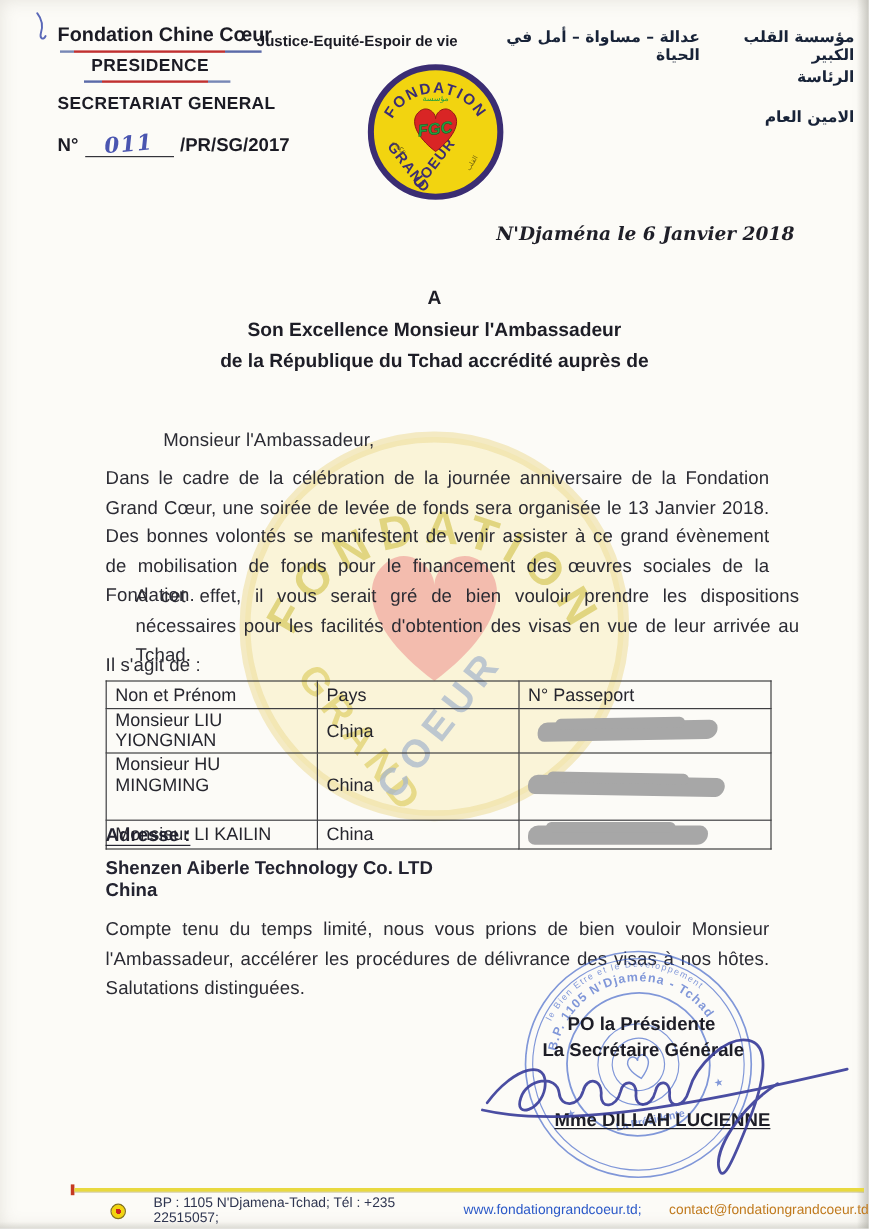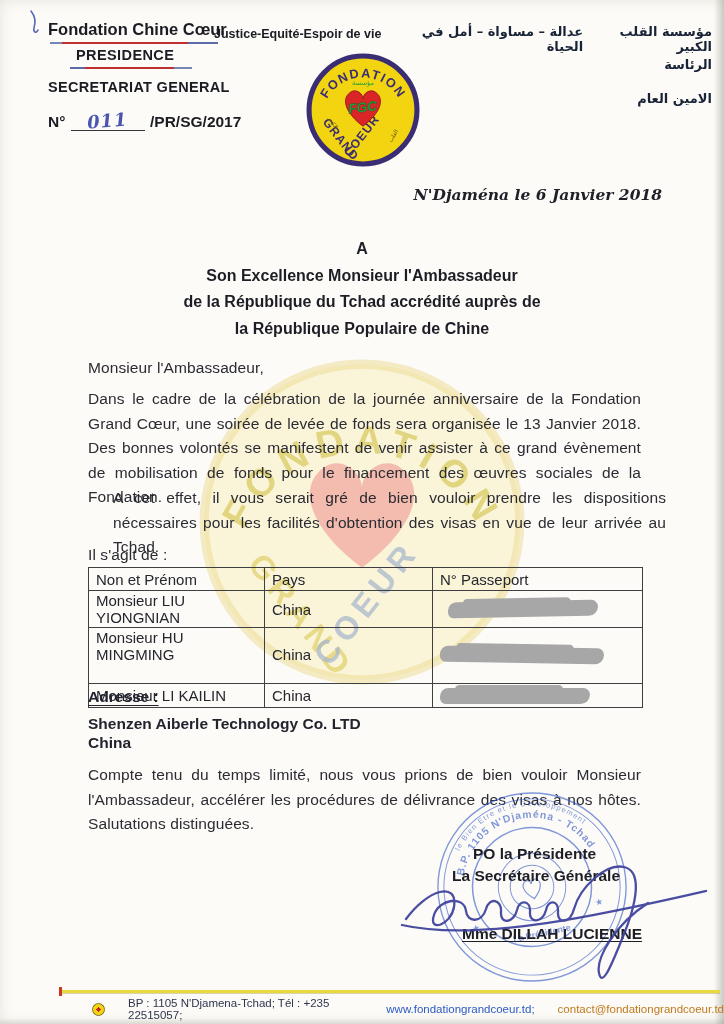--- a/index.html
+++ b/index.html
@@ -40,21 +40,21 @@
 
   
   .date-line{position:absolute;top:185px;right:62px;font-family:"DejaVu Serif",serif;font-style:italic;
     font-weight:600;font-size:15.5px;color:#1f1f28;}
   .addressee{position:absolute;top:236px;left:0;width:100%;text-align:center;font-weight:bold;
     font-size:16px;line-height:26.5px;color:#1d1d26;}
 
   
   .btxt{position:absolute;left:88px;width:553px;font-size:15.5px;line-height:24.5px;
     text-align:justify;color:#2b2b33;letter-spacing:.1px;}
-  .greeting{top:356px;text-align:left;}
+  .greeting{top:356px;text-align:left;margin-left:48px;}
   .p1{top:387px;}
   .p2{top:486px;margin-left:25px;}
   .table-intro{top:543px;text-align:left;}
   .p3{top:763px;}
 
   
   .letter-table{position:absolute;left:88px;top:567px;width:554px;border-collapse:collapse;
     font-size:15px;color:#26262e;table-layout:fixed;}
   .letter-table th,.letter-table td{border:1.5px solid #3f3f42;padding:1px 7px;text-align:left;
     font-weight:normal;vertical-align:middle;}
@@ -158,21 +158,20 @@
   </div>
   <div class="arabic arabic-division">الرئاسة</div>
   <div class="arabic arabic-office">الامين العام</div>
 
   <div class="date-line">N'Djaména le 6 Janvier 2018</div>
 
   <div class="addressee">
     <div>A</div>
     <div>Son Excellence Monsieur l'Ambassadeur</div>
     <div>de la République du Tchad accrédité auprès de</div>
-    <div>la République Populaire de Chine</div>
   </div>
 
   <div class="btxt greeting">Monsieur l'Ambassadeur,</div>
   <div class="btxt p1">Dans le cadre de la célébration de la journée anniversaire de la Fondation Grand Cœur, une soirée de levée de fonds sera organisée le 13 Janvier 2018. Des bonnes volontés se manifestent de venir assister à ce grand évènement de mobilisation de fonds pour le financement des œuvres sociales de la Fondation.</div>
   <div class="btxt p2">A cet effet, il vous serait gré de bien vouloir prendre les dispositions nécessaires pour les facilités d'obtention des visas en vue de leur arrivée au Tchad.</div>
   <div class="btxt table-intro">Il s'agit de :</div>
 
   <table class="letter-table">
     <colgroup>
         <col class="col-name">

